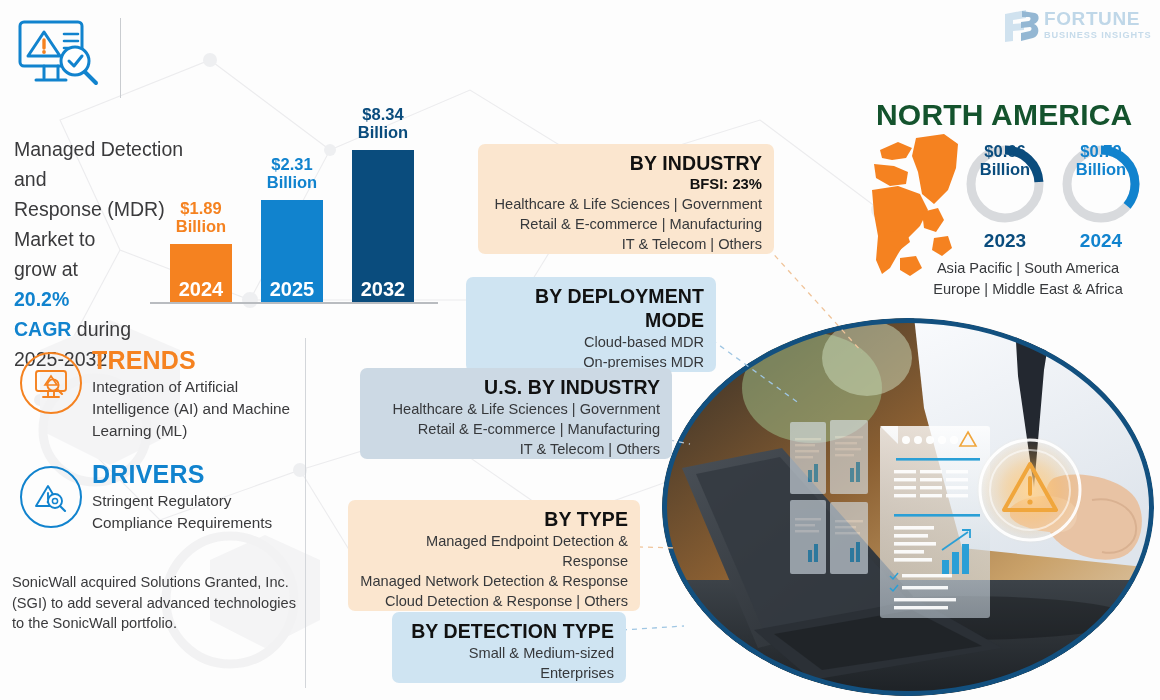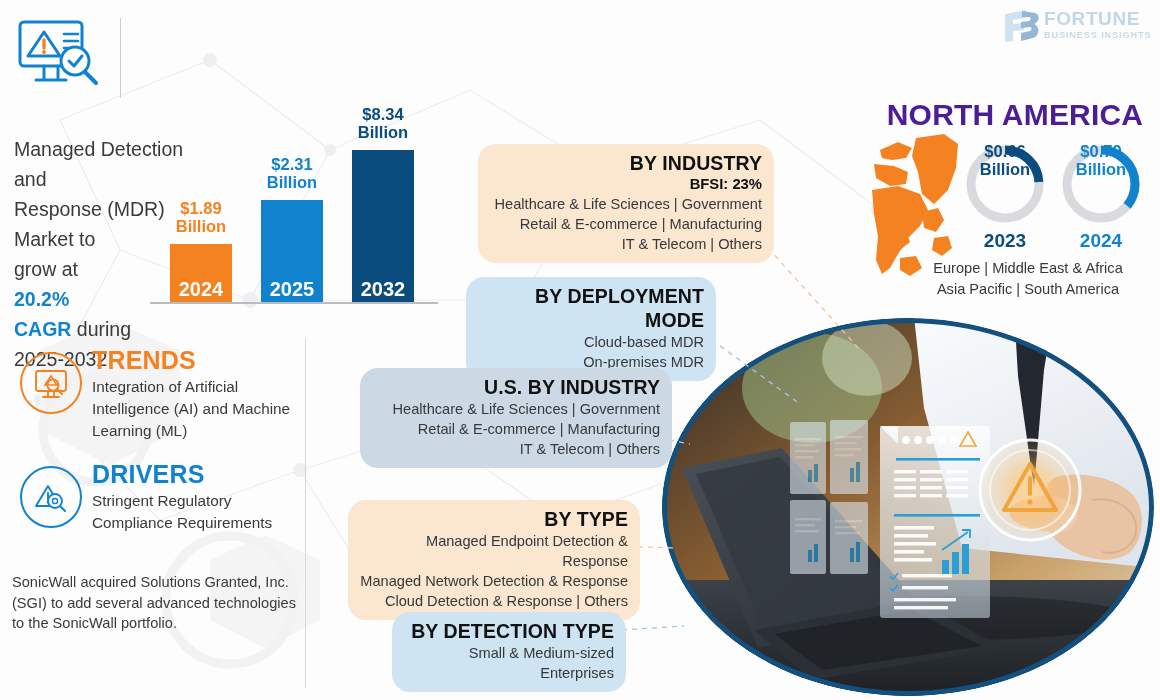--- a/index.html
+++ b/index.html
@@ -47,31 +47,31 @@
   .tile{position:absolute;}
   .tile .circ{position:absolute;left:0;top:0;width:58px;height:58px;border-radius:50%;}
   .tile .ttl{position:absolute;left:72px;top:-6px;font-size:25px;font-weight:bold;letter-spacing:.2px;}
   .tile .bdy{position:absolute;left:72px;top:24px;width:215px;font-size:15.3px;line-height:22px;color:#3a3a3c;}
 
   .indev{position:absolute;left:12px;top:566px;width:296px;}
   .indev h2{margin:0;font-size:27px;line-height:29px;font-weight:bold;color:#1c1c1e;letter-spacing:-0.2px;}
   .indev p{margin:6px 0 0;font-size:14.6px;line-height:20.5px;color:#3a3a3c;}
 
   
-  .box{position:absolute;border-radius:18px;padding:7px 12px 9px;box-sizing:border-box;z-index:3;}
+  .box{position:absolute;border-radius:7px;padding:7px 12px 0;box-sizing:border-box;z-index:3;}
   .box .bt{font-size:19.5px;font-weight:bold;color:#111;line-height:24px;text-align:right;letter-spacing:.1px;}
   .box .bs{font-size:14.8px;font-weight:bold;color:#111;line-height:19px;text-align:right;}
   .box .bl{font-size:14.6px;line-height:20px;color:#36383b;text-align:right;}
   .box.peach{background:#fbe6cf;}
   .box.sky{background:#cfe4f2;}
   .box.steel{background:#ccd9e4;}
 
   
-  .na-title{position:absolute;left:876px;top:98px;width:278px;text-align:center;
-            font-size:30px;font-weight:bold;color:#4c1d95;letter-spacing:.2px;z-index:4;}
+  .na-title{position:absolute;left:876px;top:98px;width:278px;text-align:left;
+            font-size:30px;font-weight:bold;color:#14532d;letter-spacing:.2px;z-index:4;}
   .na-map{position:absolute;left:872px;top:128px;width:122px;height:148px;z-index:3;}
   .donut{position:absolute;width:84px;height:84px;z-index:4;}
   .donut .ctr{position:absolute;inset:0;display:flex;flex-direction:column;
               align-items:center;justify-content:flex-start;}
   .donut .v{font-size:16.5px;font-weight:bold;line-height:18px;}
   .donut .u{font-size:16.5px;font-weight:bold;line-height:18px;}
   .dyear{position:absolute;width:84px;text-align:center;font-size:19px;font-weight:bold;z-index:4;}
   .regions{position:absolute;left:900px;top:258px;width:256px;text-align:center;
            font-size:14.6px;line-height:20.5px;color:#36383b;z-index:4;}
 
@@ -442,17 +442,17 @@
       <circle cx="42" cy="42" r="34" fill="none" stroke="#1183CE" stroke-width="9" stroke-dasharray="76.9 136.7" stroke-dashoffset="0" transform="rotate(-90 42 42)"></circle>
     </svg>
     <div class="ctr">
       <div class="v" style="color:#1183CE;">$0.79</div>
       <div class="u" style="color:#1183CE;">Billion</div>
     </div>
   </div>
   <div class="dyear" style="left:1059px;top:230px;color:#1183CE;">2024</div>
 
   <div class="regions">
+    <div>Asia Pacific  |  South America</div>
     <div>Europe  |  Middle East &amp; Africa</div>
-    <div>Asia Pacific  |  South America</div>
   </div>
 
 </div>
 
 </body></html>

